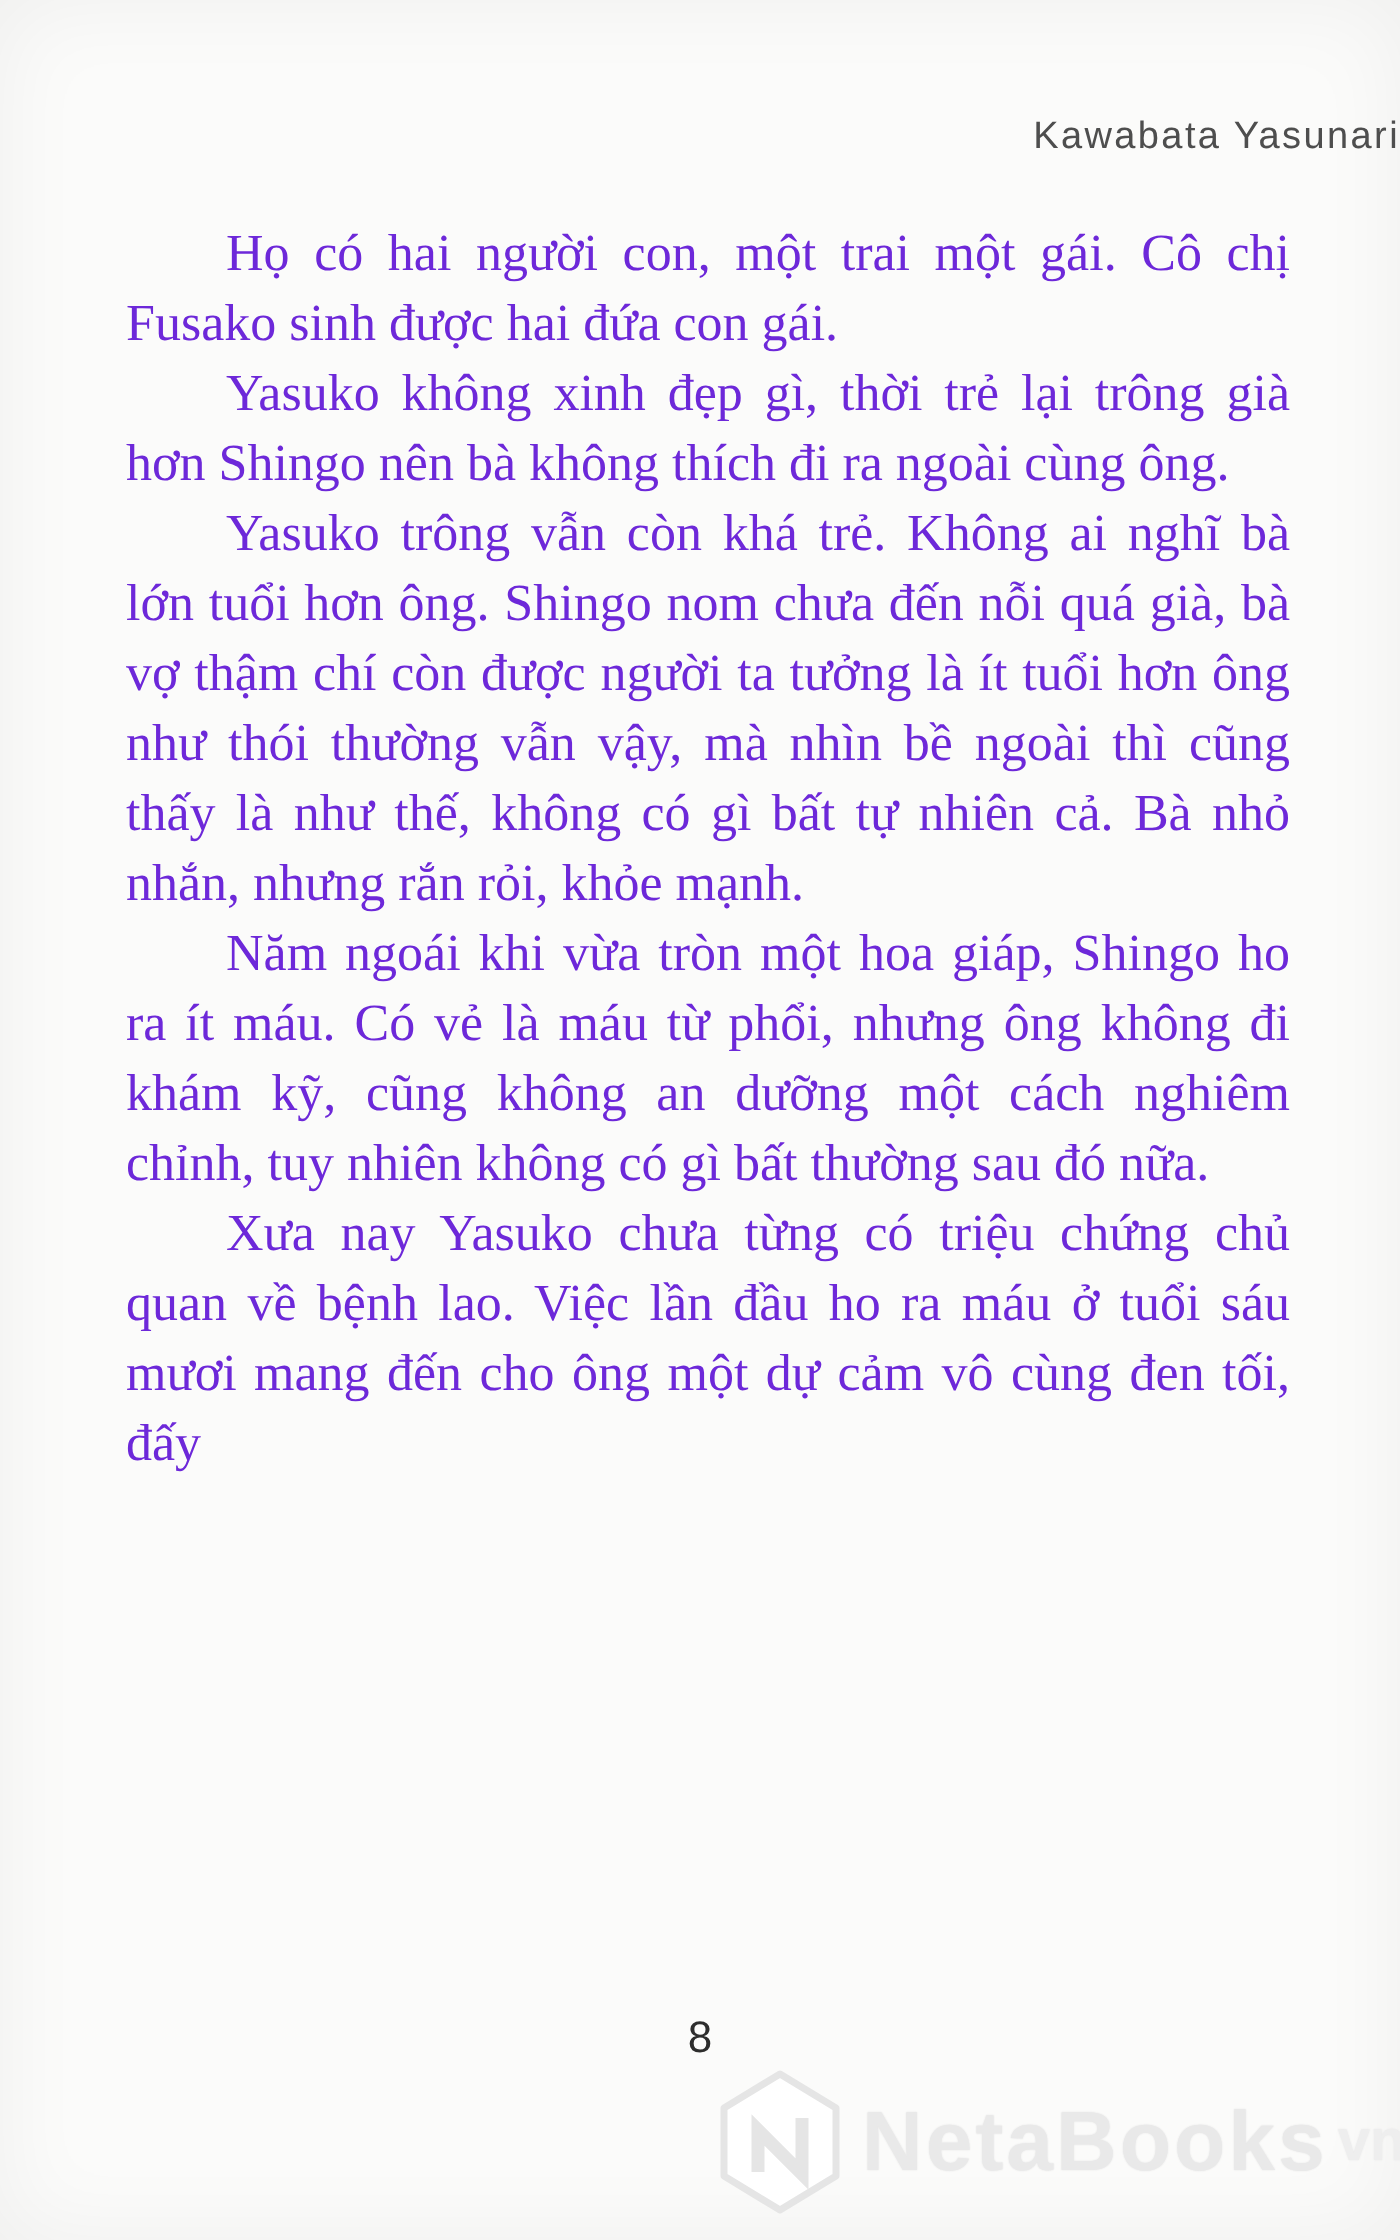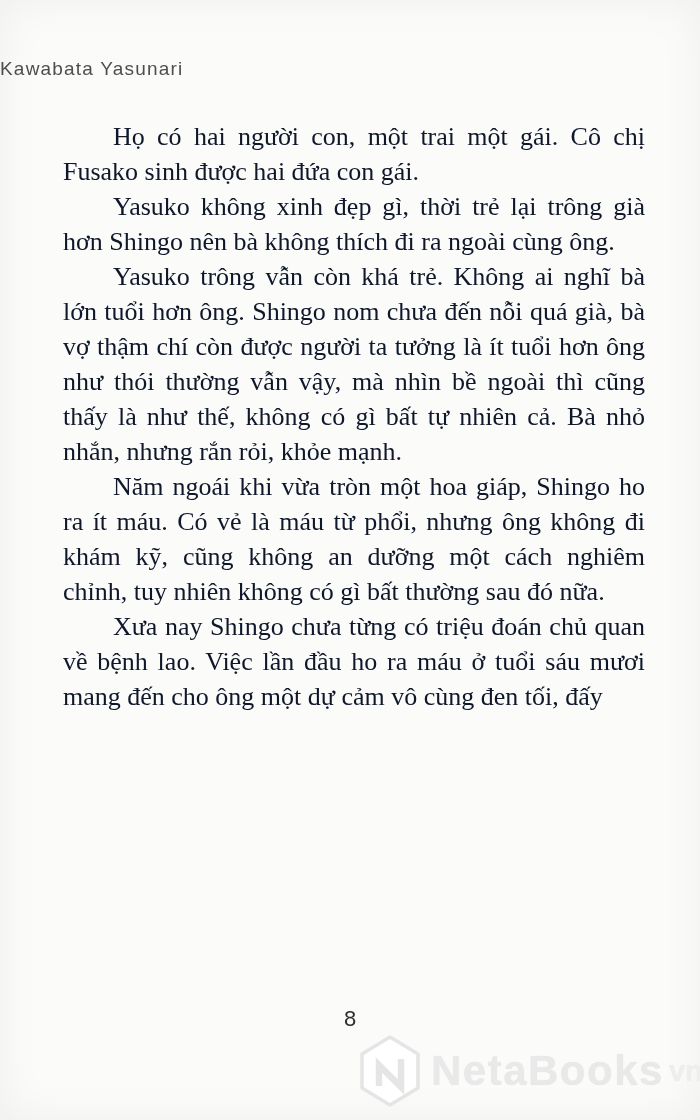--- a/index.html
+++ b/index.html
@@ -10,34 +10,34 @@
     background: #fbfbfa;
     overflow: hidden;
     box-shadow: inset 0 0 45px rgba(0,0,0,0.05);
     font-family: "Liberation Serif", serif;
   }
   .running-head {
     position: absolute;
     top: 58px;
     left: 0;
     width: 100%;
-    text-align: left;
+    text-align: right;
     font-family: "Liberation Sans", sans-serif;
     font-size: 19px;
     letter-spacing: 1.2px;
     color: #4e4e4e;
   }
   .body-text {
     position: absolute;
-    top: 119px;
+    top: 109px;
     left: 63px;
     width: 582px;
     font-size: 26px;
     line-height: 35px;
-    color: #0f172a;
+    color: #6d28d9;
     text-align: justify;
   }
   .body-text p {
     margin: 0;
     text-indent: 50px;
   }
   .page-number {
     position: absolute;
     top: 1006px;
     left: 0;
@@ -80,21 +80,21 @@
 
 <div class="page">
 
   <div class="running-head">Kawabata Yasunari</div>
 
   <div class="body-text">
     <p>Họ có hai người con, một trai một gái. Cô chị Fusako sinh được hai đứa con gái.</p>
     <p>Yasuko không xinh đẹp gì, thời trẻ lại trông già hơn Shingo nên bà không thích đi ra ngoài cùng ông.</p>
     <p>Yasuko trông vẫn còn khá trẻ. Không ai nghĩ bà lớn tuổi hơn ông. Shingo nom chưa đến nỗi quá già, bà vợ thậm chí còn được người ta tưởng là ít tuổi hơn ông như thói thường vẫn vậy, mà nhìn bề ngoài thì cũng thấy là như thế, không có gì bất tự nhiên cả. Bà nhỏ nhắn, nhưng rắn rỏi, khỏe mạnh.</p>
     <p>Năm ngoái khi vừa tròn một hoa giáp, Shingo ho ra ít máu. Có vẻ là máu từ phổi, nhưng ông không đi khám kỹ, cũng không an dưỡng một cách nghiêm chỉnh, tuy nhiên không có gì bất thường sau đó nữa.</p>
-    <p>Xưa nay Shingo chưa từng có triệu đoán chủ quan về bệnh lao. Việc lần đầu ho ra máu ở tuổi sáu mươi mang đến cho ông một dự cảm vô cùng đen tối, đấy</p>
+    <p>Xưa nay Yasuko chưa từng có triệu chứng chủ quan về bệnh lao. Việc lần đầu ho ra máu ở tuổi sáu mươi mang đến cho ông một dự cảm vô cùng đen tối, đấy</p>
   </div>
 
   <div class="page-number">8</div>
 
   <div class="watermark">
     <span>
       <svg class="wm-logo" width="64" height="74" viewBox="0 0 64 74" aria-hidden="true">
         <path d="M32 3 L60 20 L60 54 L32 71 L4 54 L4 20 Z" fill="#ffffff" stroke="#e5e5e5" stroke-width="3.5" stroke-linejoin="round"></path>
         <path d="M21 52 L21 31 L43 53 L43 25" fill="none" stroke="#e5e5e5" stroke-width="6.5" stroke-linejoin="miter" stroke-linecap="butt"></path>
       </svg>

